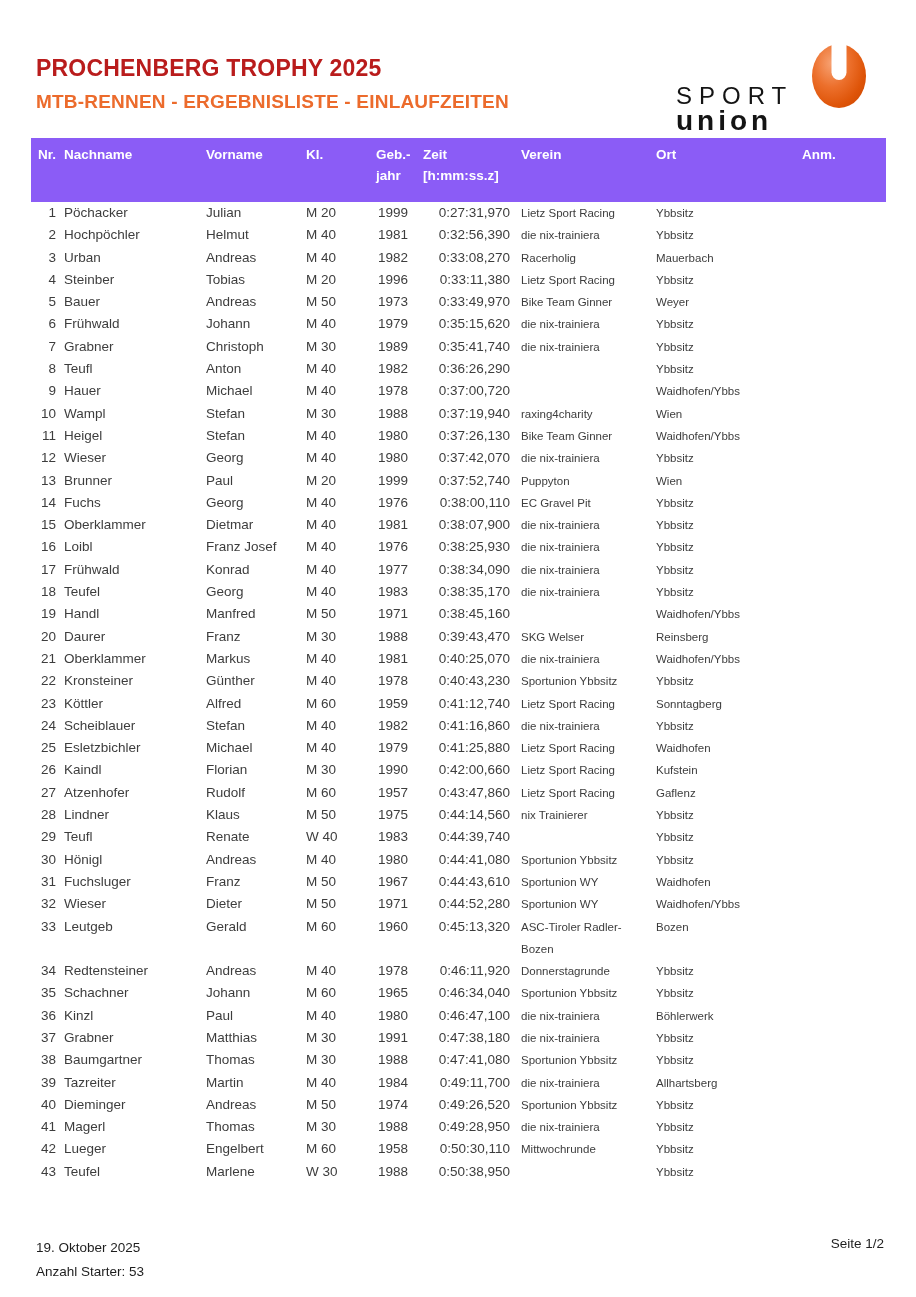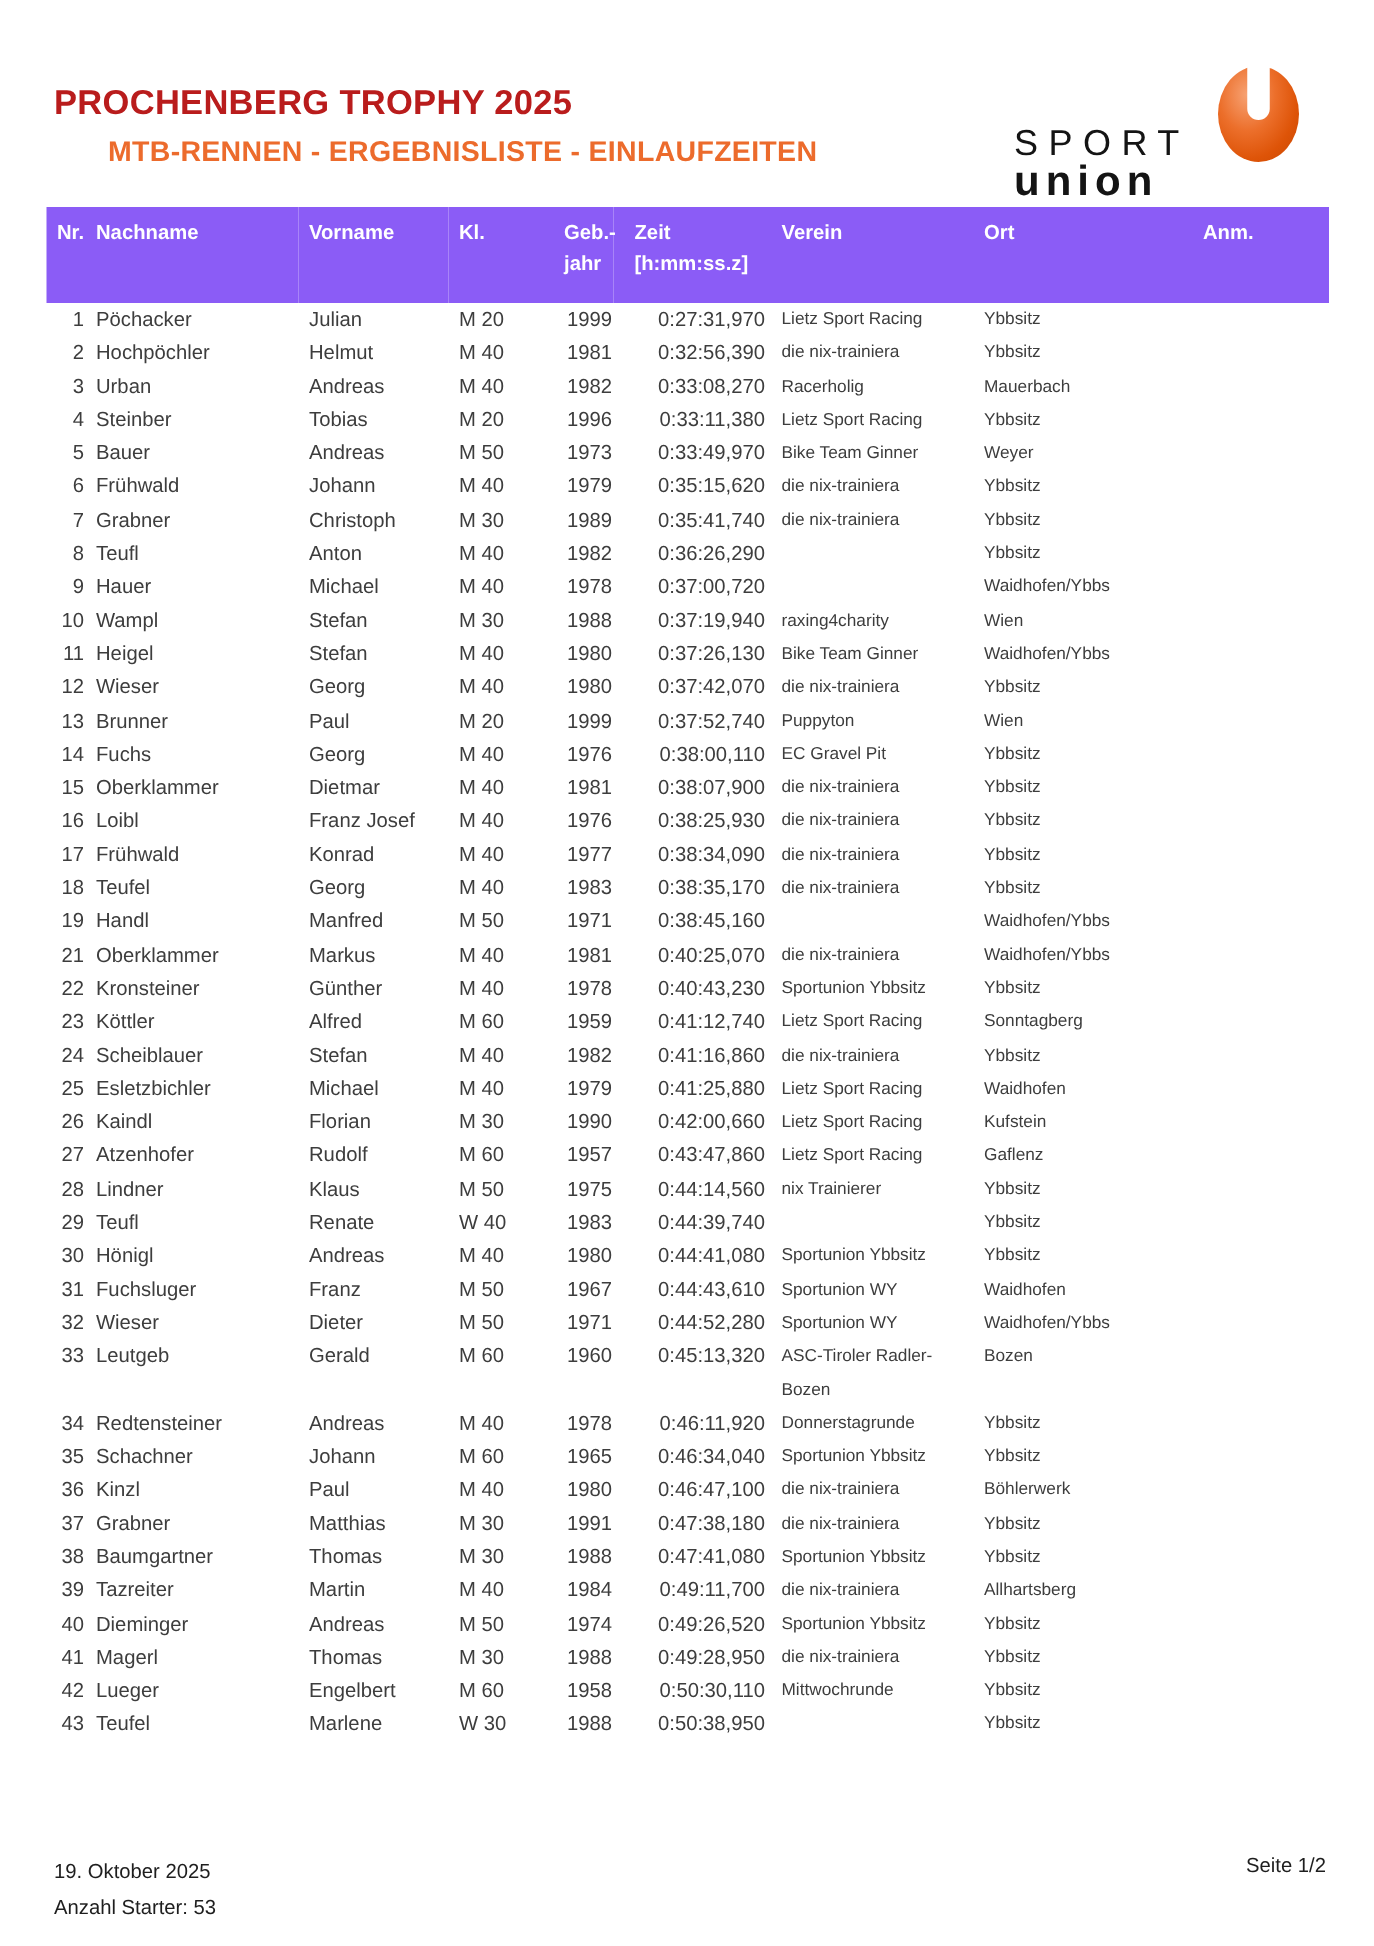--- a/index.html
+++ b/index.html
@@ -11,21 +11,21 @@
     font-family:"Liberation Sans", sans-serif;
     overflow:hidden;
   }
 
   
   .doc-header { position:absolute; left:36px; top:55px; }
   .doc-title {
     font-size:23px; font-weight:bold; color:#b91c1c; letter-spacing:0.2px;
   }
   .doc-subtitle {
-    margin-top:9px; font-size:19px; font-weight:bold; color:#EC6B2C; letter-spacing:0.2px;margin-left:36px;
+    margin-top:9px; font-size:19px; font-weight:bold; color:#EC6B2C; letter-spacing:0.2px;
   }
 
   
   .logo { position:absolute; right:50px; top:44px; display:flex; align-items:flex-start; }
   .logo-text { width:128px; text-align:left; color:#141414; margin-top:12px; }
   .logo-sport { font-size:24px; font-weight:400; letter-spacing:7px; line-height:24px;margin-top:28px; }
   .logo-union { font-size:28px; font-weight:800; letter-spacing:4px; line-height:26px; text-transform:lowercase; }
   .logo-city  { font-size:9px; font-weight:800; letter-spacing:4px; text-align:right; margin-top:4px; }
   .logo-ball {
     position:relative; width:54px; height:64px; margin-left:8px;
@@ -347,20 +347,31 @@
       <td class="c-nachname">Handl</td>
       <td class="c-vorname">Manfred</td>
       <td class="c-kl">M 50</td>
       <td class="c-geb">1971</td>
       <td class="c-zeit">0:38:45,160</td>
       <td class="c-verein"></td>
       <td class="c-ort">Waidhofen/Ybbs</td>
       <td class="c-anm"></td>
     </tr>
         <tr>
+      <td class="c-nr">20</td>
+      <td class="c-nachname">Daurer</td>
+      <td class="c-vorname">Franz</td>
+      <td class="c-kl">M 30</td>
+      <td class="c-geb">1988</td>
+      <td class="c-zeit">0:39:43,470</td>
+      <td class="c-verein">SKG Welser</td>
+      <td class="c-ort">Reinsberg</td>
+      <td class="c-anm"></td>
+    </tr>
+        <tr>
       <td class="c-nr">21</td>
       <td class="c-nachname">Oberklammer</td>
       <td class="c-vorname">Markus</td>
       <td class="c-kl">M 40</td>
       <td class="c-geb">1981</td>
       <td class="c-zeit">0:40:25,070</td>
       <td class="c-verein">die nix-trainiera</td>
       <td class="c-ort">Waidhofen/Ybbs</td>
       <td class="c-anm"></td>
     </tr>

